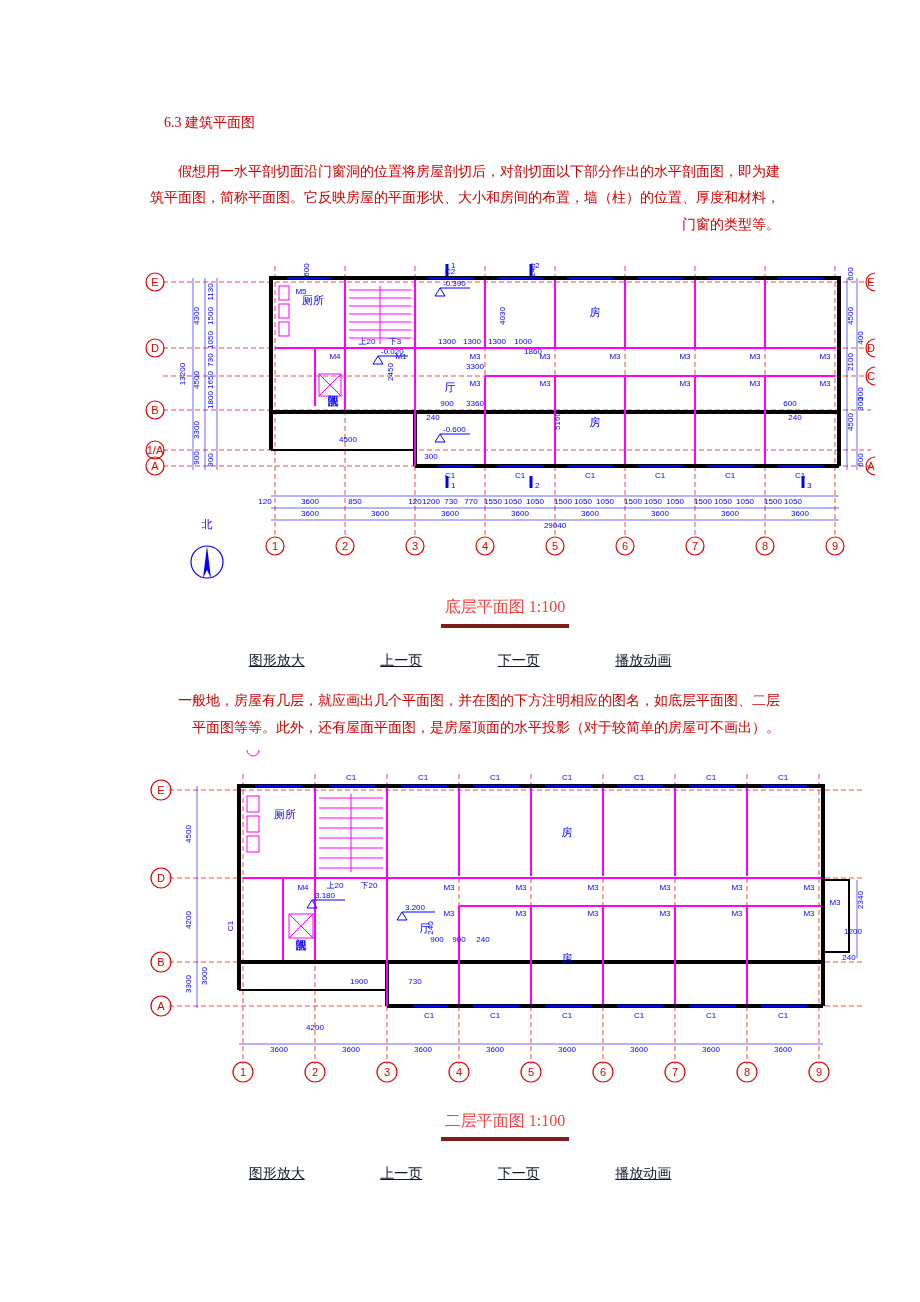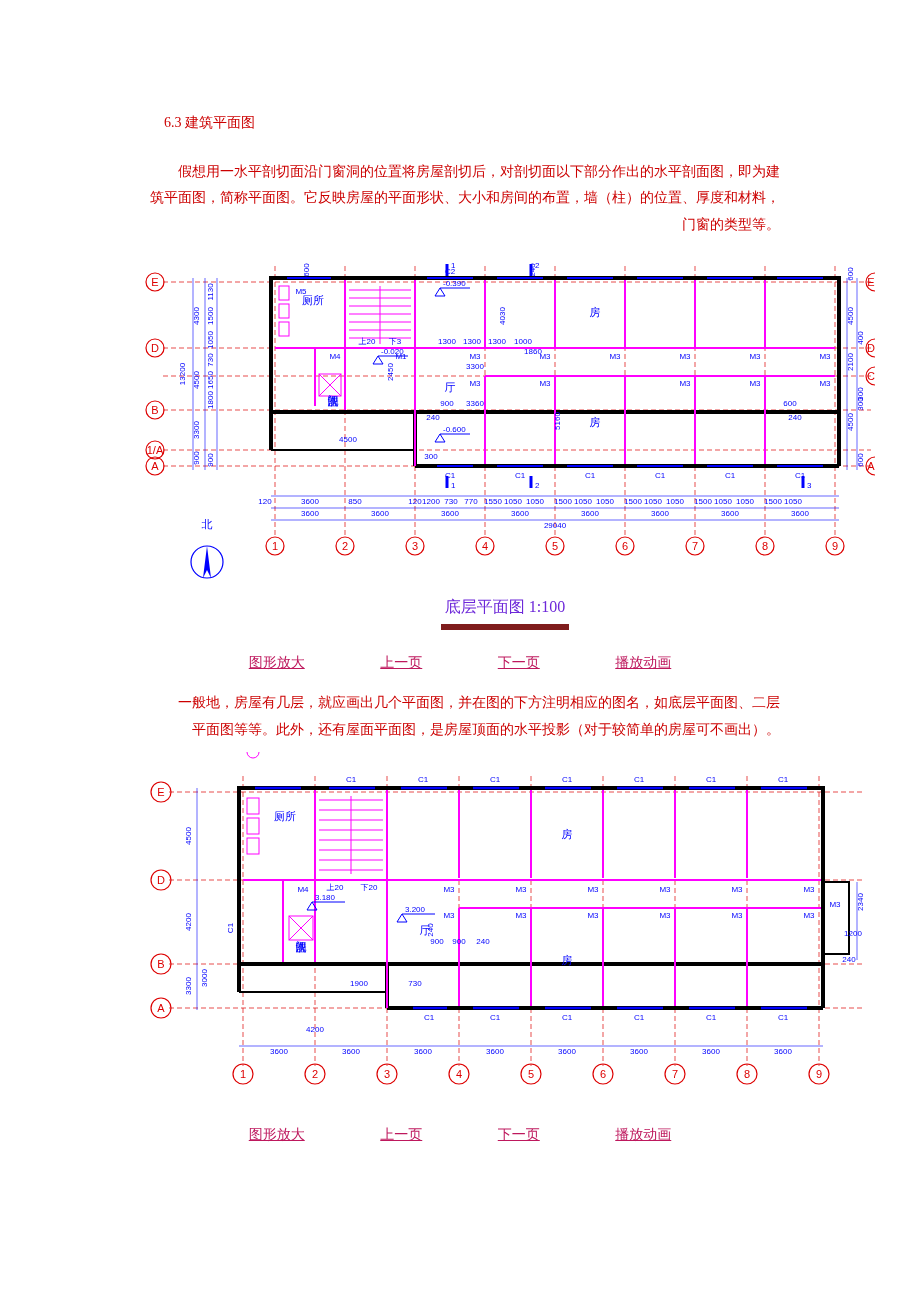--- a/index.html
+++ b/index.html
@@ -26,33 +26,33 @@
       margin: 8px -130px 8px -40px;
       text-align: center;
     }
     .figure svg {
       display: block;
       margin: 0 auto;
     }
     .fig-caption {
       font-family: "SimSun", serif;
       font-size: 16px;
-      color: #6d28d9;
-      border-bottom: 6px solid #7f1d1d;
+      color: #ef4444;
+      border-bottom: 4px solid #7f1d1d;
       display: inline-block;
       padding: 0 4px 1px;
       margin-top: 6px;
       font-weight: 500;
     }
     .link-row {
       text-align: center;
       margin: 20px 0 14px;
     }
     .link-row a {
-      color: #be185d;
+      color: #0f172a;
       text-decoration: underline;
       margin: 0 36px;
       font-size: 14px;
       cursor: pointer;
     }
     .axis-num {
       fill: #d00;
       font-size: 11px;
       font-family: Arial, sans-serif;
       text-anchor: middle;
@@ -605,20 +605,21 @@
   <text class="dim" x="180" y="280">4200</text>
   <text class="dim" x="144" y="302">3600</text>
   <text class="dim" x="216" y="302">3600</text>
   <text class="dim" x="288" y="302">3600</text>
   <text class="dim" x="360" y="302">3600</text>
   <text class="dim" x="432" y="302">3600</text>
   <text class="dim" x="504" y="302">3600</text>
   <text class="dim" x="576" y="302">3600</text>
   <text class="dim" x="648" y="302">3600</text>
 </svg>
+<div><span class="fig-caption">二层平面图 1:100</span></div>
 </div>
 
 <div class="link-row">
   <a>图形放大</a>
   <a>上一页</a>
   <a>下一页</a>
   <a>播放动画</a>
 </div>
 
 </body></html>

